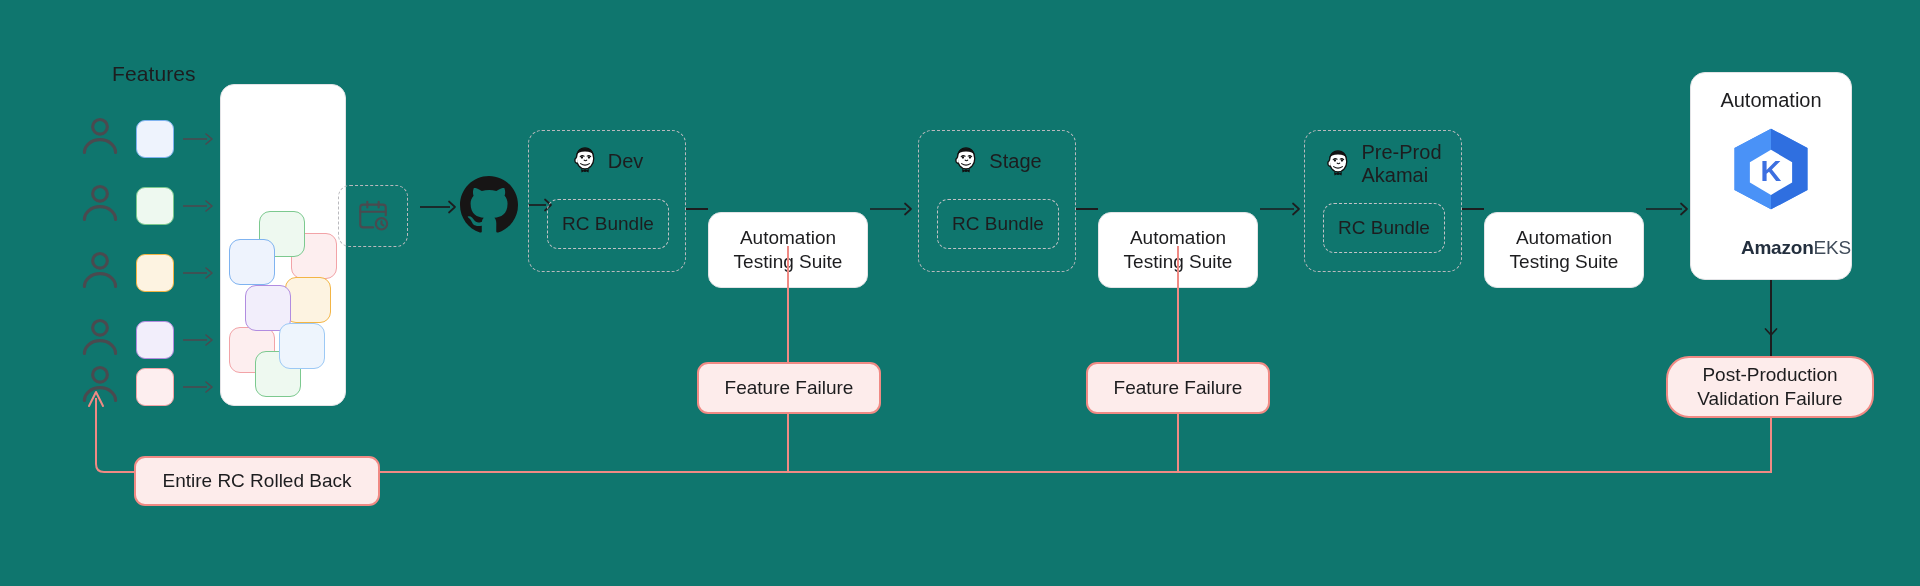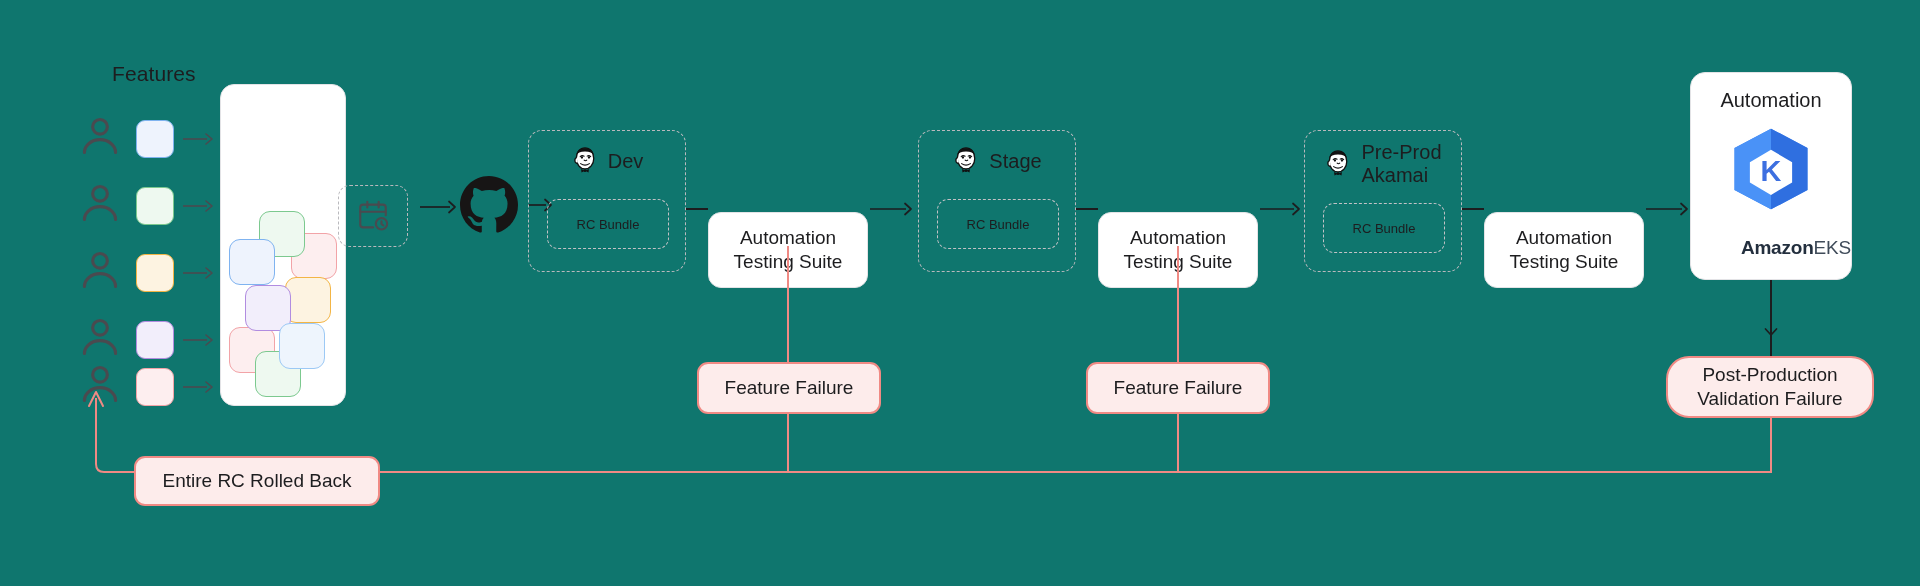--- a/index.html
+++ b/index.html
@@ -100,21 +100,21 @@
     color: #1d1d1f;
     line-height: 23px;
     white-space: pre-line;
   }
   .rc-bundle-chip {
     position: absolute;
     border: 1.5px dashed #c2c2c6;
     border-radius: 11px;
     box-sizing: border-box;
     display: flex; align-items: center; justify-content: center;
-    font-size: 13px;
+    font-size: 19px;
     color: #1d1d1f;
     background: transparent;
   }
 
   
   .ats {
     background: #ffffff;
     border: 1px solid #e3e3e6;
     border-radius: 13px;
     box-sizing: border-box;

